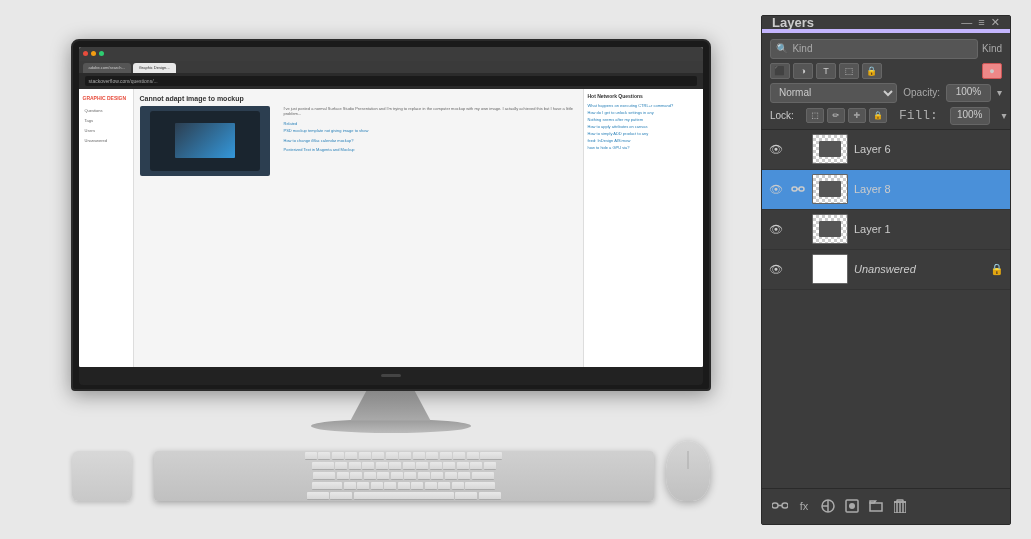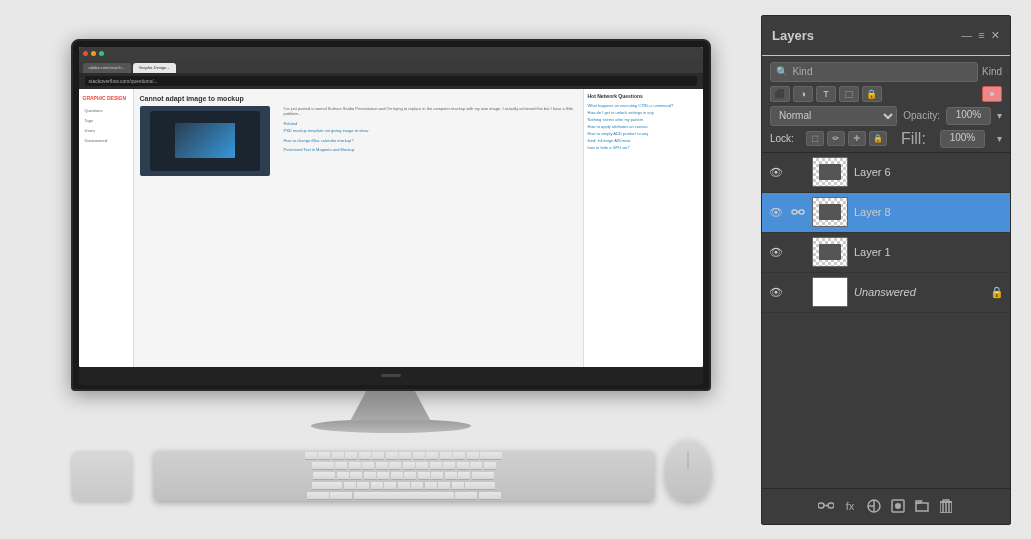--- a/index.html
+++ b/index.html
@@ -275,26 +275,26 @@
       background: #3c3c3c;
       border: 1px solid #2a2a2a;
       border-radius: 2px;
       display: flex;
       flex-direction: column;
       flex-shrink: 0;
     }
 
     .panel-header {
       background: #3c3c3c;
-      height: 40px;
+      height: 17px;
       display: flex;
       align-items: center;
       justify-content: space-between;
       padding: 0 10px;
-      border-bottom: 1px solid #c4b5fd;
+      border-bottom: 4px solid #c4b5fd;
     }
 
     .panel-title {
       color: #ccc;
       font-size: 13px;
       font-weight: bold;
     }
 
     .panel-header-icons {
       display: flex;
@@ -521,21 +521,21 @@
       font-size: 11px;
     }
 
     
     .panel-footer {
       height: 36px;
       background: #3c3c3c;
       border-top: 1px solid #2a2a2a;
       display: flex;
       align-items: center;
-      justify-content: center;
+      justify-content: flex-start;
       padding: 0 6px;
     }
 
     .footer-icon-btn {
       width: 24px;
       height: 24px;
       display: flex;
       align-items: center;
       justify-content: center;
       color: #aaa;
@@ -780,21 +780,21 @@
     </div>
 
     <div class="lock-row">
       <span>Lock:</span>
       <div class="lock-icons">
         <div class="lock-icon-item">⬚</div>
         <div class="lock-icon-item">✏</div>
         <div class="lock-icon-item">✛</div>
         <div class="lock-icon-item">🔒</div>
       </div>
-      <span style="margin-left:auto; color:#aaa; font-size:16px;">Fill:</span>
+      <span style="margin-left:auto; color:#aaa; font-size:13px;font-family:Liberation Mono, monospace;">Fill:</span>
       <div class="fill-value">100%</div>
       <span style="color:#aaa; font-size:10px;">▾</span>
     </div>
   </div>
 
   <div class="layers-list">
 
     <div class="layer-item">
       <div class="layer-eye">👁</div>
       <div class="layer-icon-area"></div>

